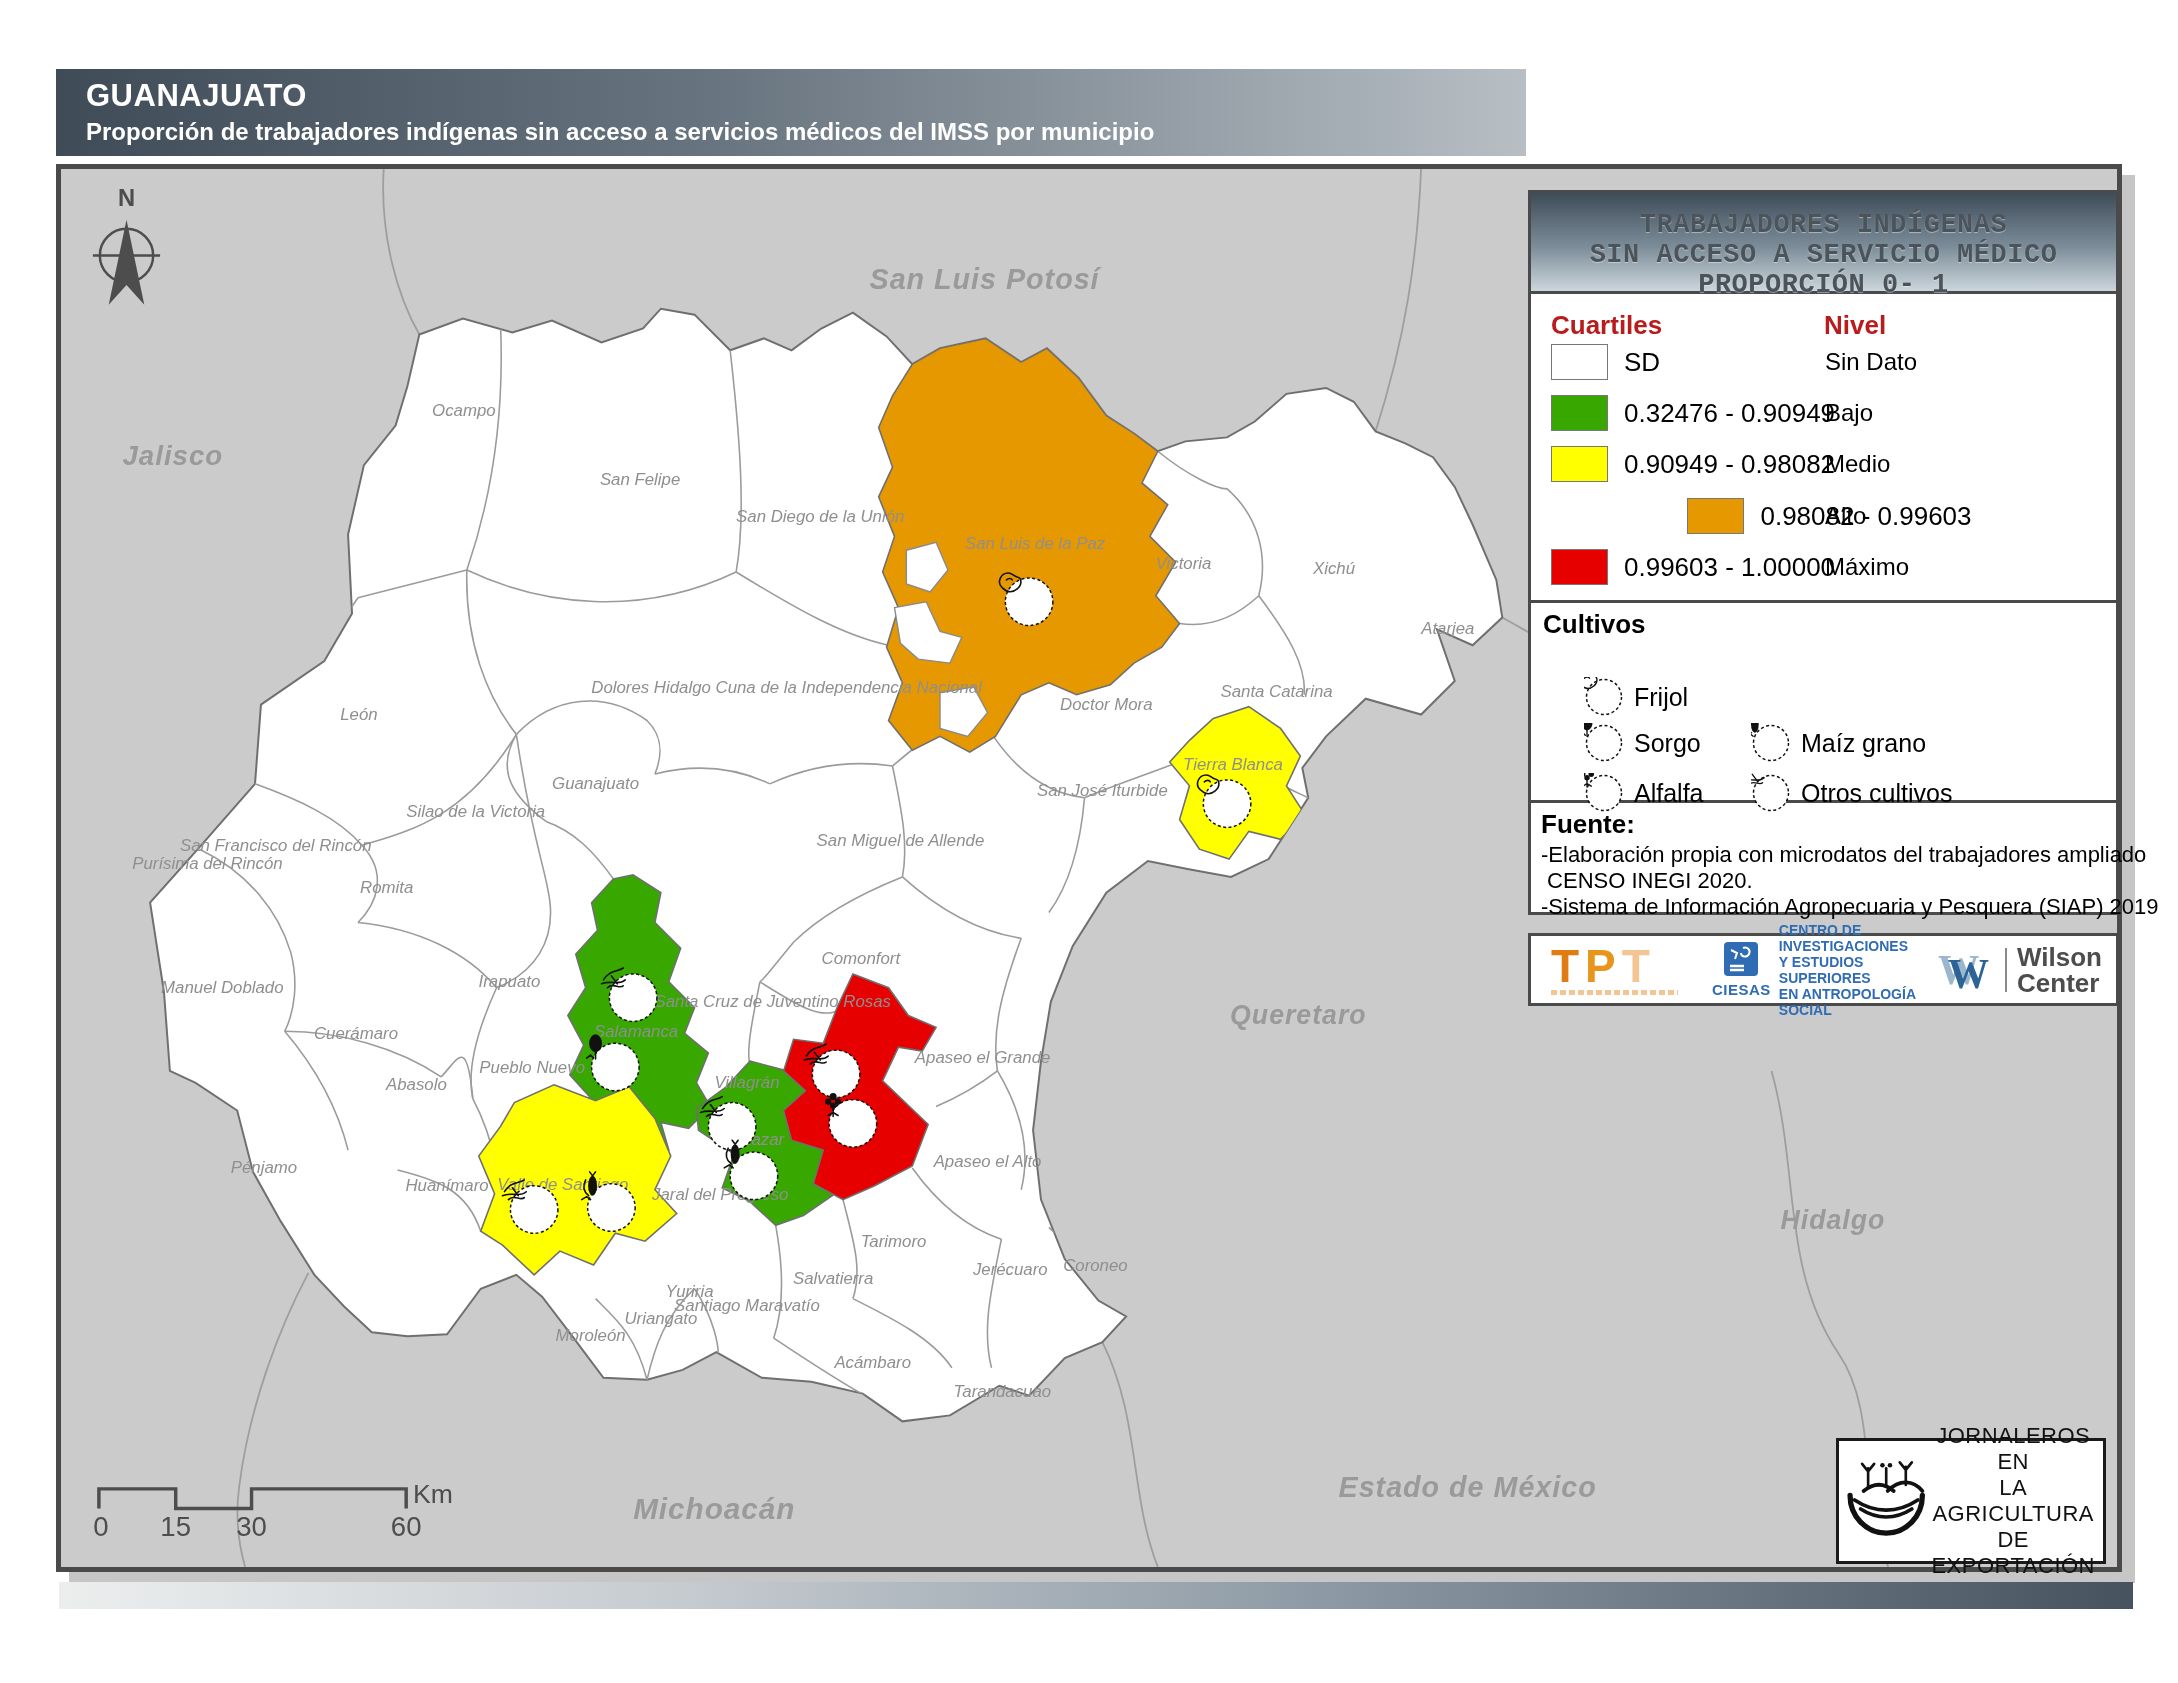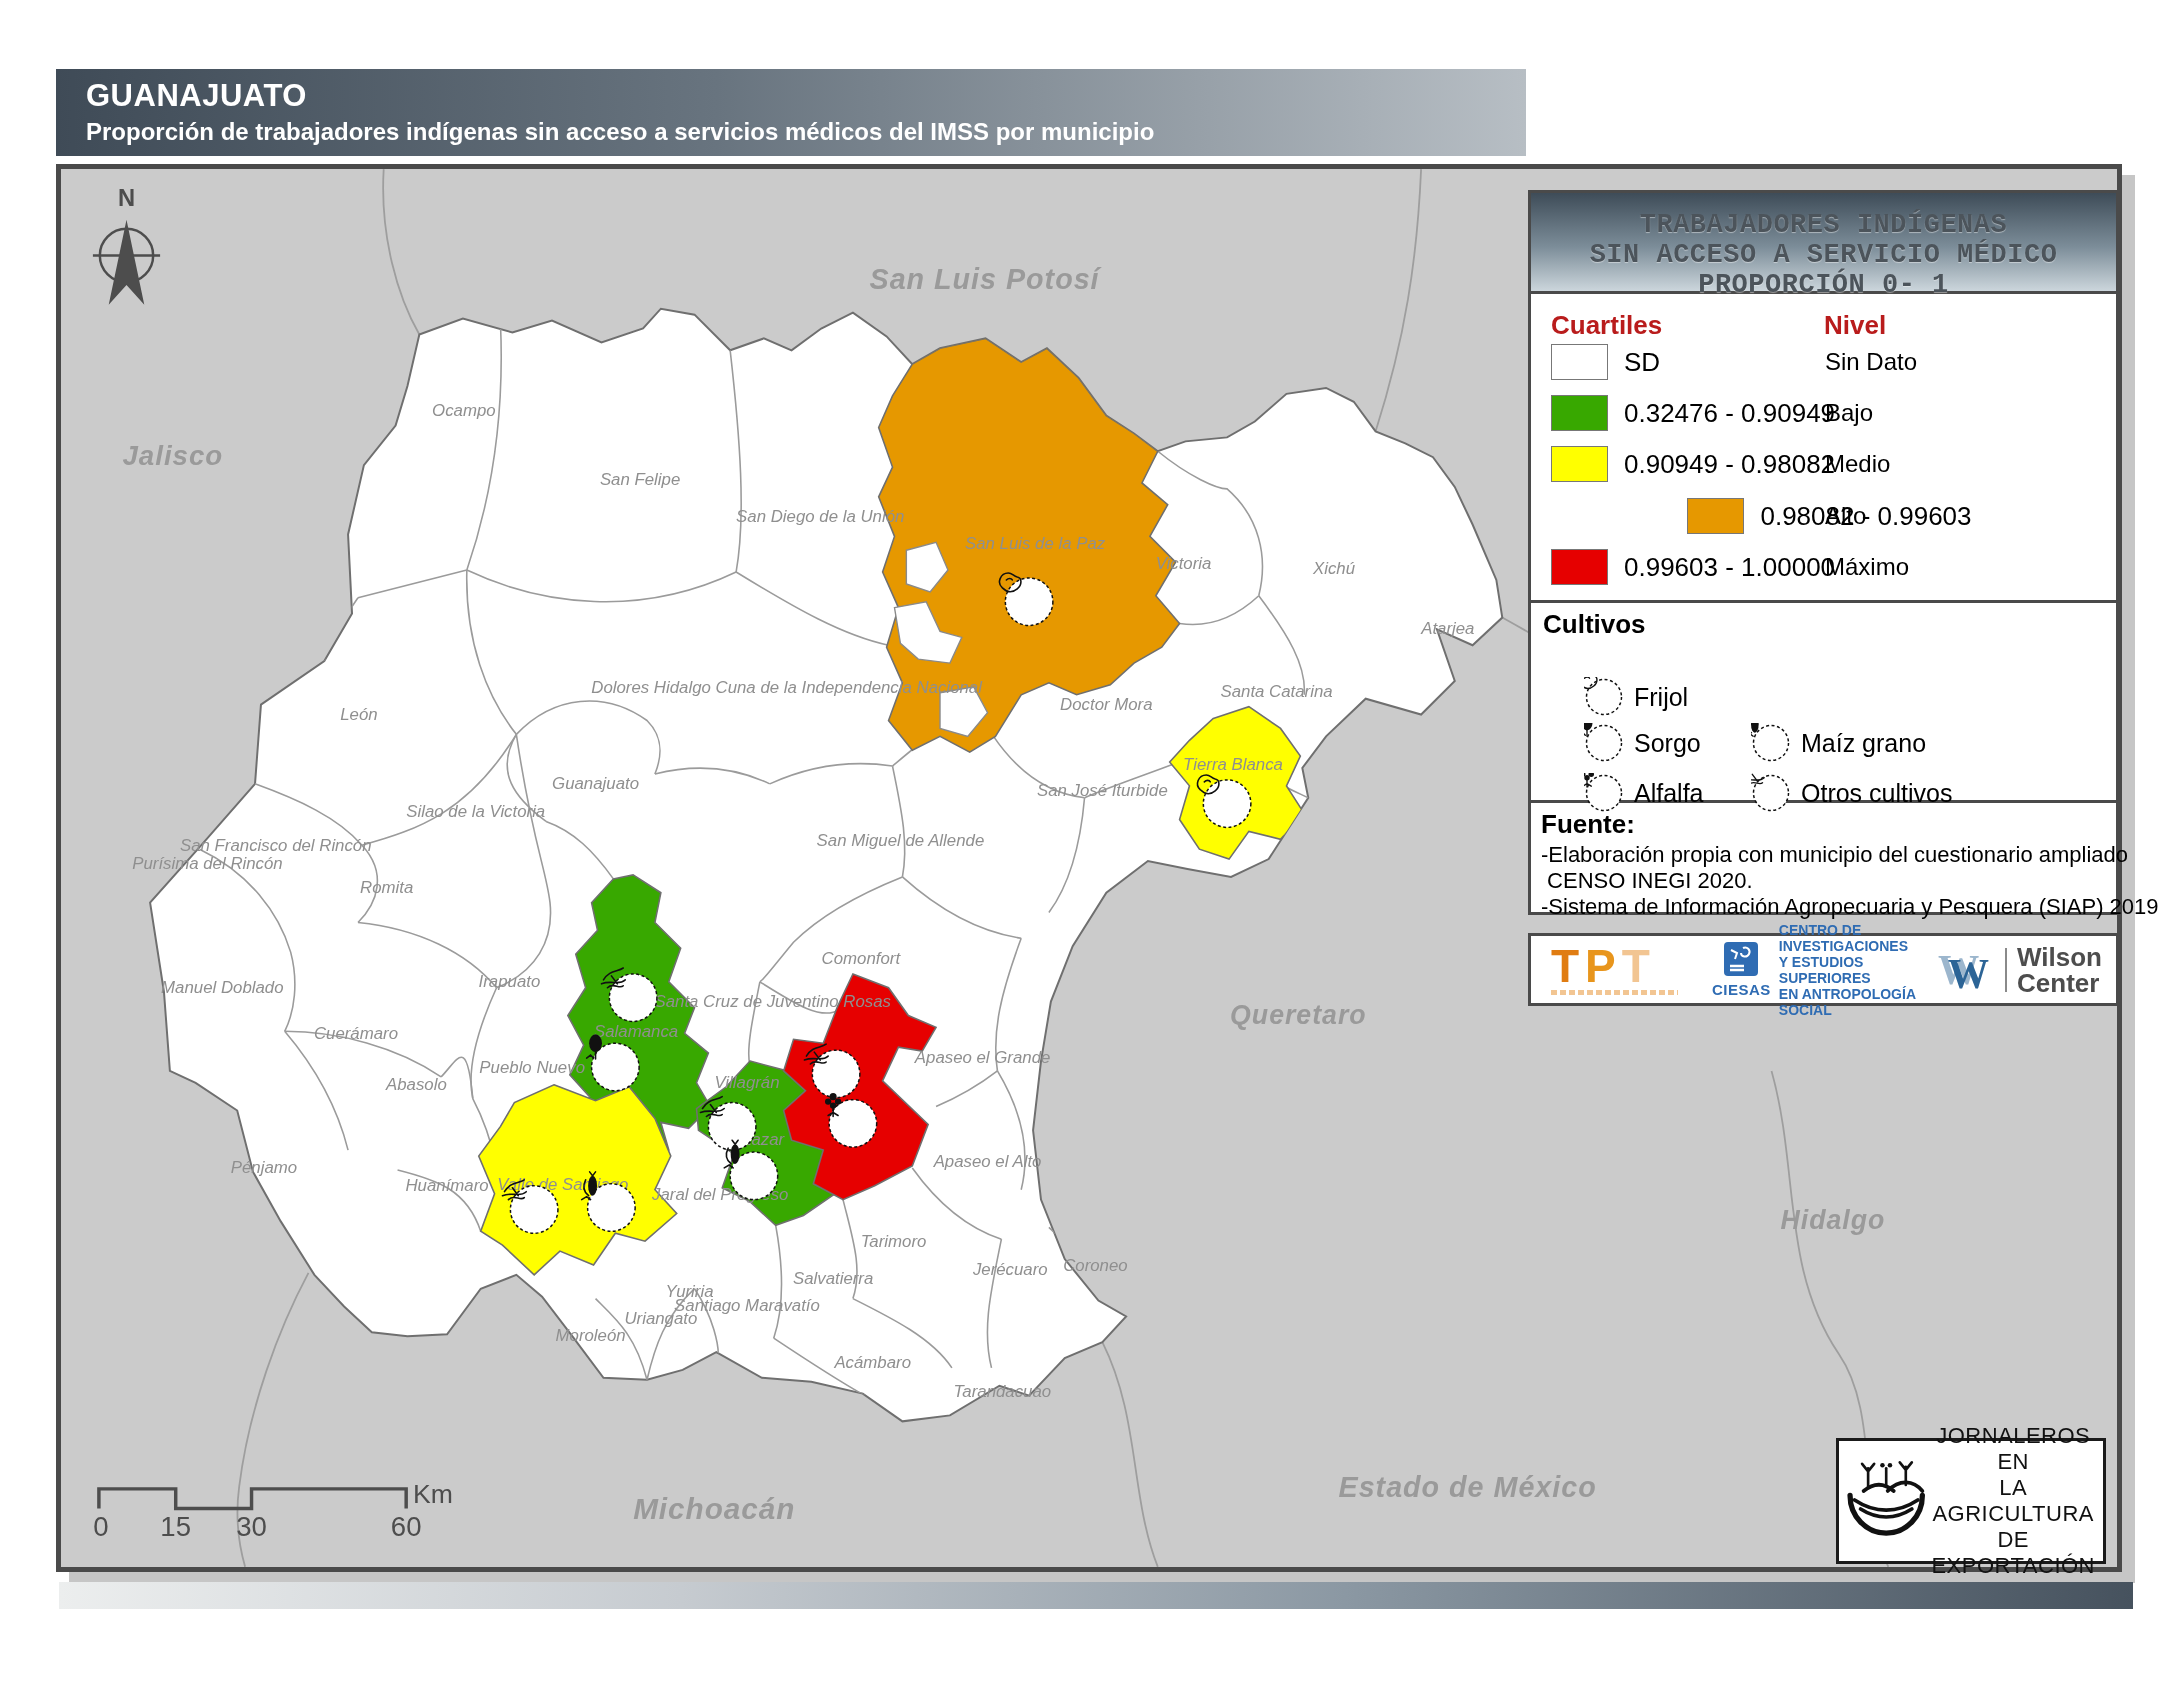--- a/index.html
+++ b/index.html
@@ -430,21 +430,21 @@
             <circle r="17.5" class="crop-circle" stroke-dasharray="2.5 2.5"></circle>
             <use href="#sym-otros" x="-20" y="-20" width="40" height="40" transform="scale(0.85)"></use>
           </svg>
           <span>Otros cultivos</span>
         </div>
       </div>
   </div>
   <div class="leg-fuente">
     <div class="fuente-title">Fuente:</div>
     <div id="fuente-lines">
-        <div class="fuente-line">-Elaboración propia con municipio del cuestionario ampliado</div>
+        <div class="fuente-line">-Elaboración propia con microdatos del trabajadores ampliado</div>
         <div class="fuente-line"> CENSO INEGI 2020.</div>
         <div class="fuente-line">-Sistema de Información Agropecuaria y Pesquera (SIAP) 2019</div>
       </div>
   </div>
 </div>
 
 <div class="logos-strip">
   <div class="tpt">
     <div class="tpt-letters" id="tpt-letters"><span class="tpt-t1">T</span><span class="tpt-p">P</span><span class="tpt-t2">T</span></div>
     <div class="tpt-tag"></div>

